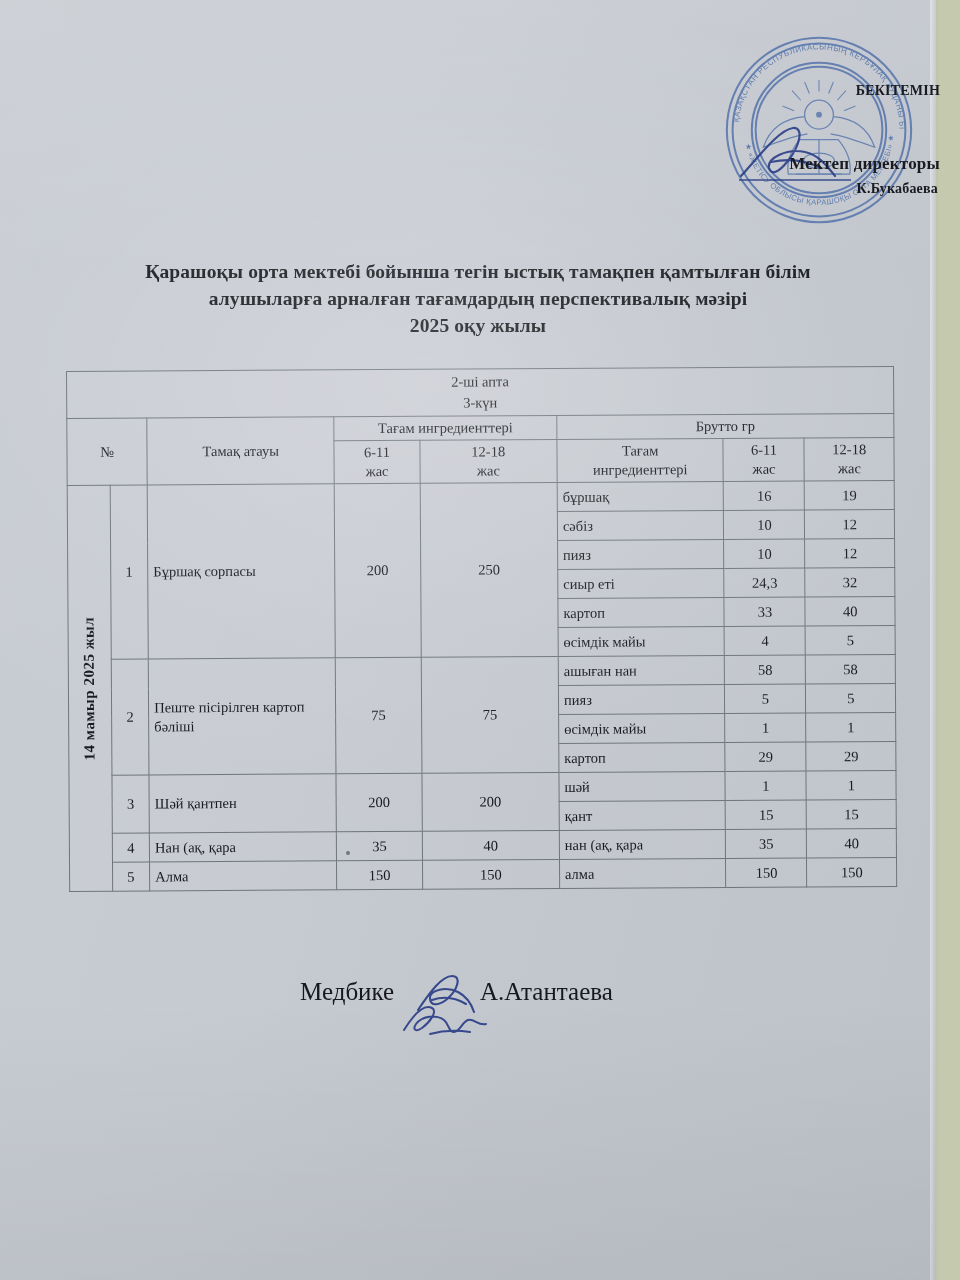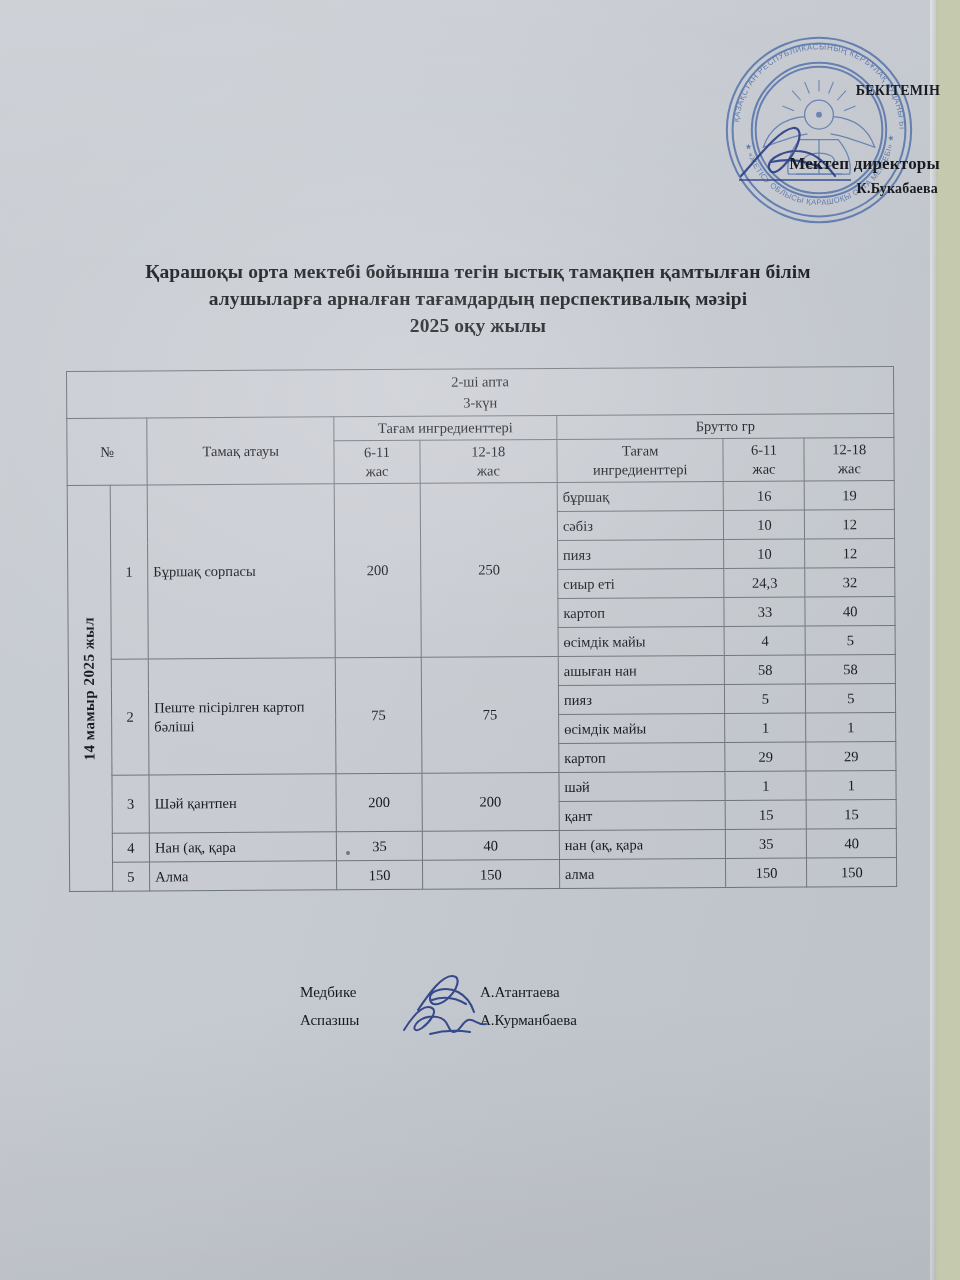--- a/index.html
+++ b/index.html
@@ -179,21 +179,21 @@
   
   .footer {
     position: absolute;
     left: 300px;
     top: 978px;
     z-index: 4;
   }
   .foot-row {
     position: relative;
     height: 28px;
-    font-size: 15px;
+    font-size: 25px;
     line-height: 28px;
     color: #16181c;
     white-space: nowrap;
   }
   .foot-role {
     display: inline-block;
     width: 110px;
   }
   .foot-gap {
     display: inline-block;
@@ -440,23 +440,20 @@
         </tbody>
     </table>
   </div>
 
   <div class="dot-mark"></div>
 
   <div class="footer">
     <div class="foot-row">
       <span class="foot-role">Медбике</span><span class="foot-gap"></span><span class="foot-name">А.Атантаева</span>
     </div>
-    <div class="foot-row">
-      <span class="foot-role">Аспазшы</span><span class="foot-gap"></span><span class="foot-name">А.Курманбаева</span>
-    </div>
     <svg class="sig-nurse" viewBox="0 0 78 46">
       <g fill="none" stroke="#2b3f87" stroke-width="2.1" stroke-linecap="round">
         <path d="M 10 40 C 22 22 34 6 44 6 C 54 6 50 20 38 30 C 30 36 22 36 22 28 C 22 20 38 16 50 22 C 60 27 64 36 66 42"></path>
         <path d="M 24 30 C 36 26 48 28 58 34"></path>
       </g>
     </svg>
     <svg class="sig-cook" viewBox="0 0 90 40">
       <g fill="none" stroke="#2b3f87" stroke-width="2" stroke-linecap="round">
         <path d="M 4 30 C 14 14 24 4 32 8 C 38 11 30 22 22 28 C 16 32 12 30 16 24 C 22 16 36 14 44 20 C 50 25 48 32 54 32 C 60 32 62 22 68 20 C 74 18 78 26 86 24"></path>
         <path d="M 30 34 C 44 30 58 30 70 32"></path>

